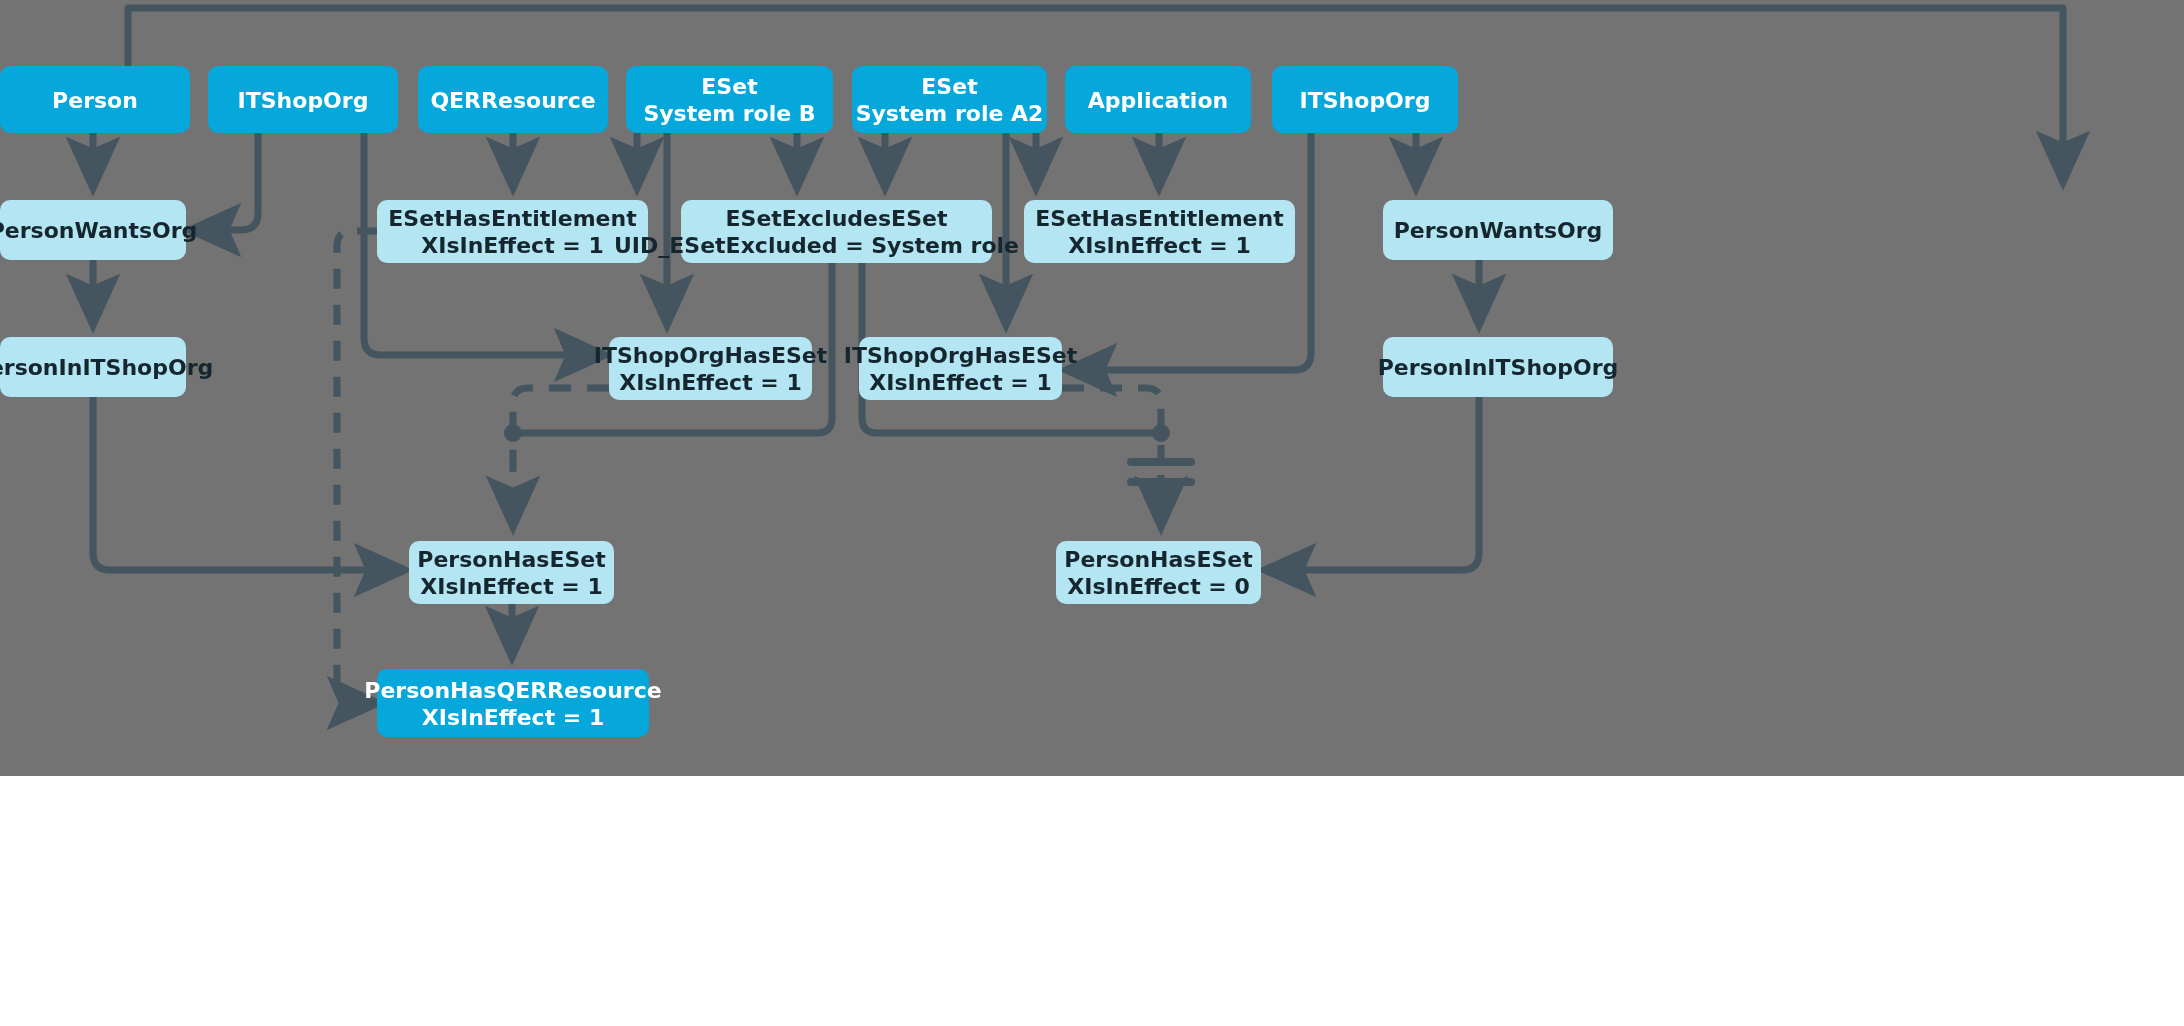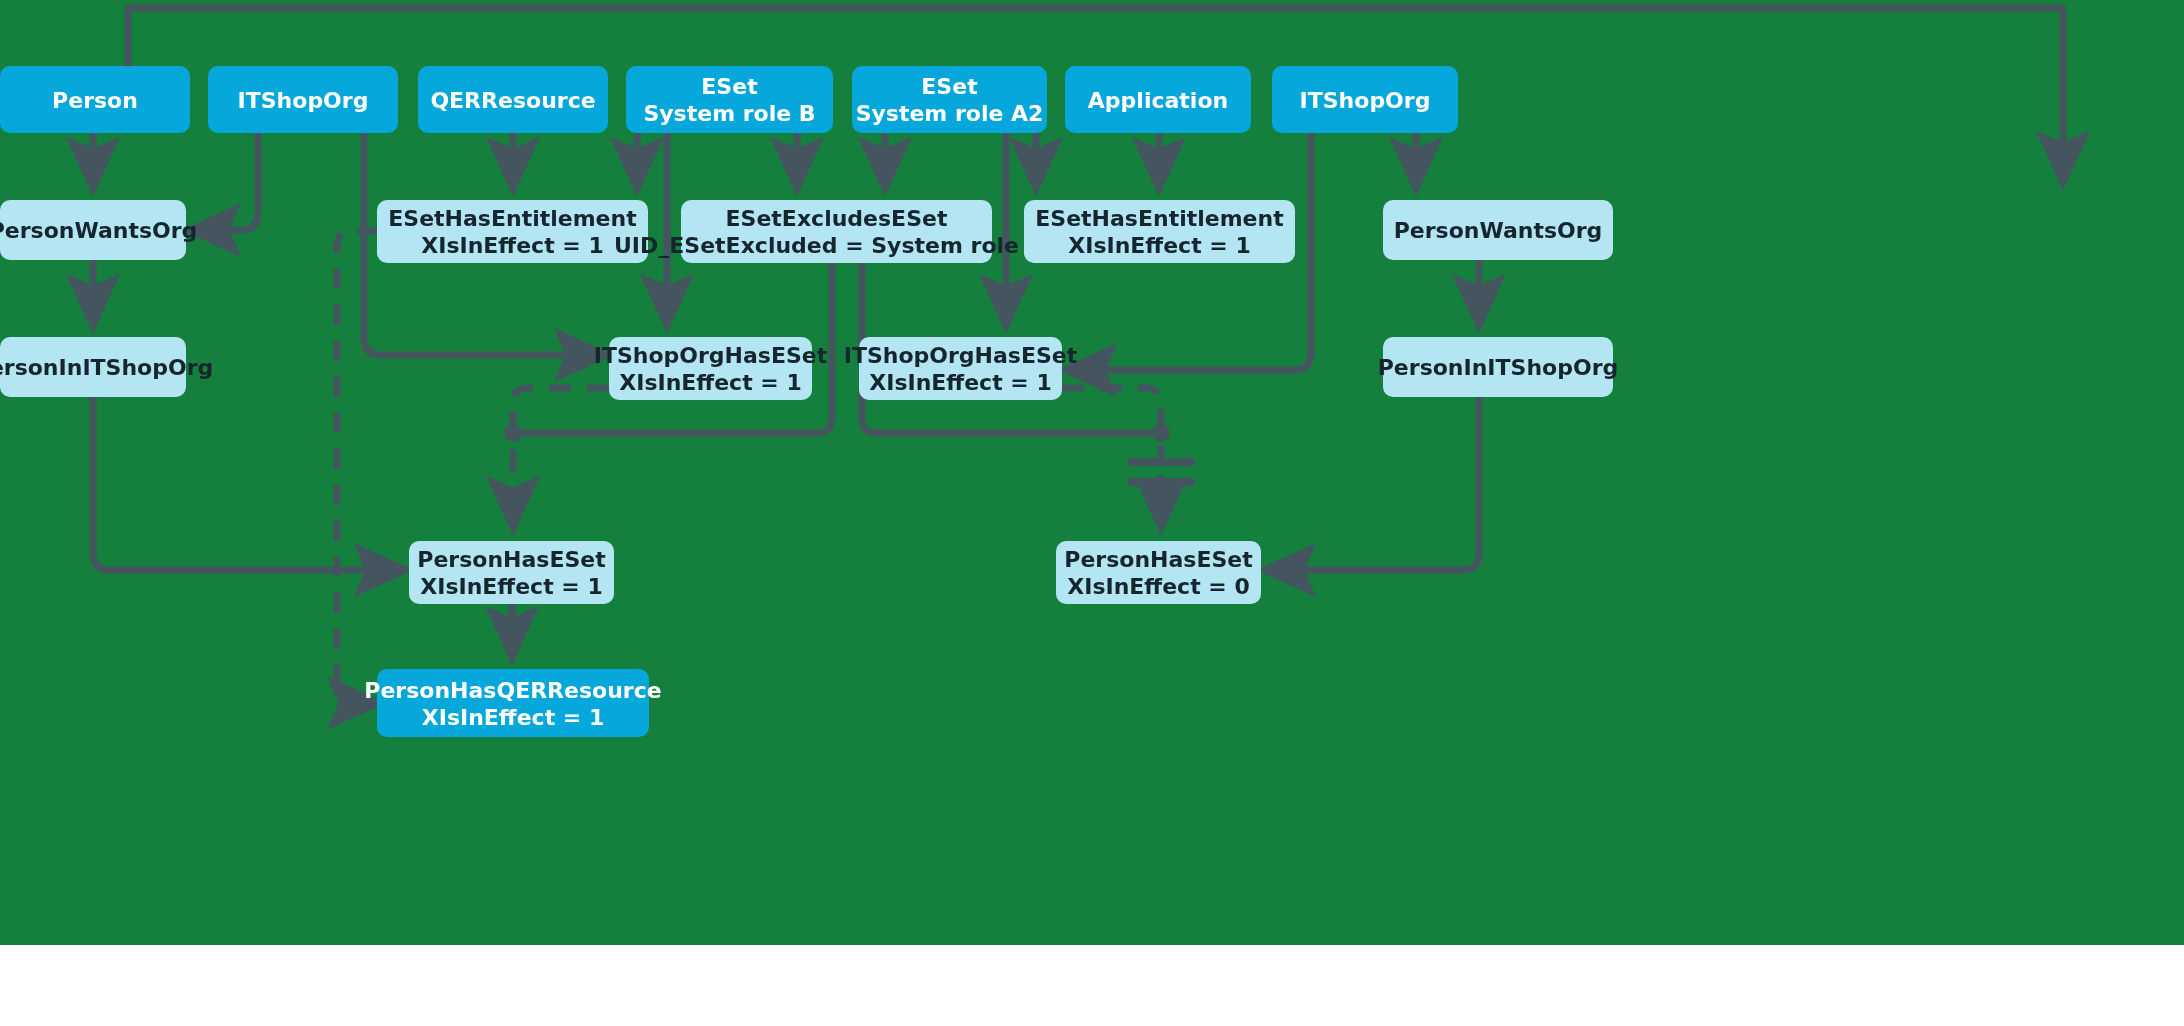--- a/index.html
+++ b/index.html
@@ -1,17 +1,17 @@
 <!DOCTYPE html>
 <html><head>
 <meta charset="utf-8">
 <style>
   html,body{margin:0;padding:0;background:#ffffff;}
   body{font-family:"DejaVu Sans","Liberation Sans",sans-serif;}
-  #stage{position:relative;width:2184px;height:945px;background:#15803d;overflow:hidden;}
+  #stage{position:relative;width:2184px;height:776px;background:#737373;overflow:hidden;}
   svg{position:absolute;left:0;top:0;width:2184px;height:1026px;}
   .node-label{font-family:"DejaVu Sans","Liberation Sans",sans-serif;font-weight:bold;text-anchor:middle;}
   .lbl-dark{fill:#16262e;font-size:22px;}
   .lbl-light{fill:#ffffff;font-size:22px;}
 </style>
 </head>
 <body>
 
 <div id="stage">
   <svg viewBox="0 0 2184 1026">

